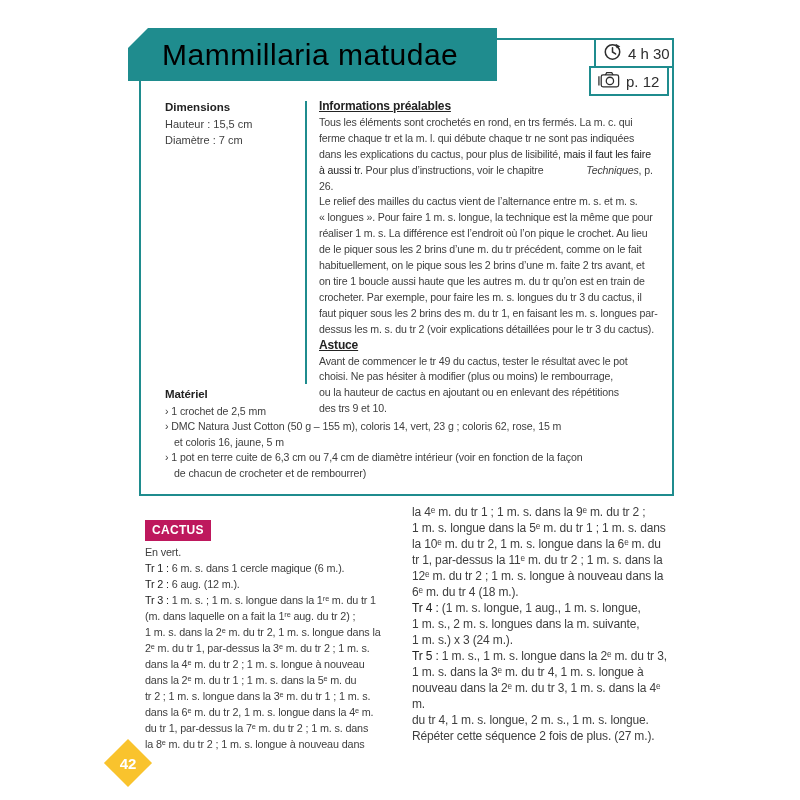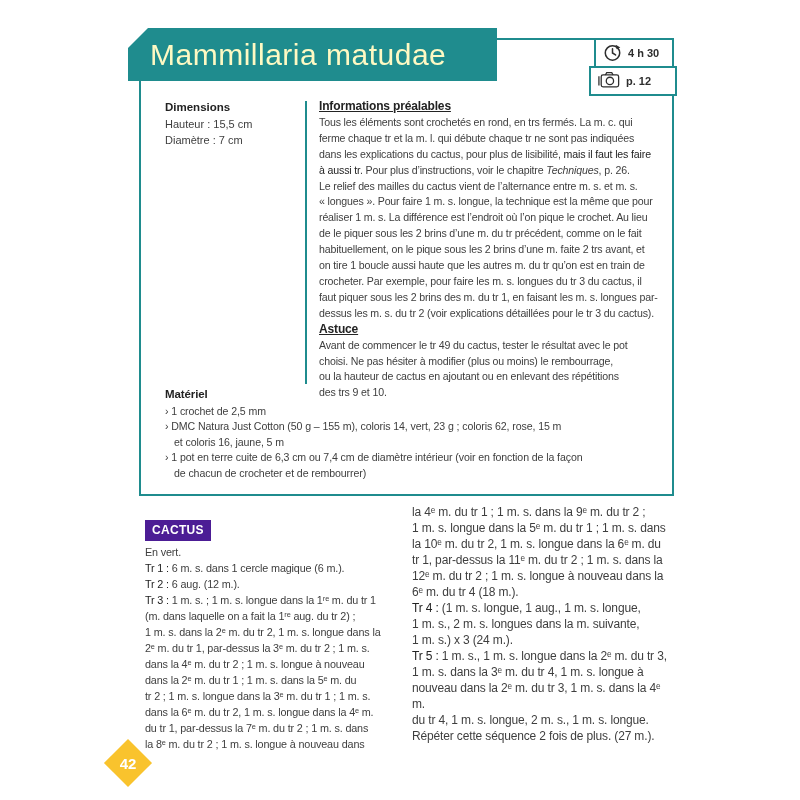--- a/index.html
+++ b/index.html
@@ -8,46 +8,46 @@
     font-family:"Liberation Sans","DejaVu Sans",sans-serif;color:#3e3e3e;
     overflow:hidden;
   }
   
   .banner{
     position:absolute;left:128px;top:28px;width:369px;height:53px;
     background:#1f8c8e;display:flex;align-items:center;
     clip-path:polygon(20px 0,100% 0,100% 100%,0 100%,0 20px);
     z-index:3;
   }
-  .banner .t{color:#fef9c3;font-size:30px;letter-spacing:.5px;margin-left:22px;white-space:nowrap;}
+  .banner .t{color:#000000;font-size:30px;letter-spacing:.5px;margin-left:34px;white-space:nowrap;}
   
   .frame{position:absolute;left:139px;top:38px;width:535px;height:458px;border:2px solid #1f8c8e;box-sizing:border-box;background:#fff;z-index:1;}
   
   .badge{position:absolute;border:2px solid #1f8c8e;background:#fff;box-sizing:border-box;
     display:flex;align-items:center;gap:6px;padding-left:7px;z-index:4;
-    font-size:11px;color:#2e2e2e;font-weight:bold;}
+    font-size:15px;color:#2e2e2e;font-weight:normal;}
   .badge.time{left:594px;top:38px;width:80px;height:30px;}
-  .badge.photo{left:589px;top:66px;width:88px;height:30px;}
+  .badge.photo{left:589px;top:66px;width:80px;height:30px;}
   .badge svg{flex:0 0 auto;}
   
   .dims{position:absolute;left:165px;top:99px;width:130px;font-size:11px;line-height:16.5px;z-index:2;}
   .h{font-weight:bold;color:#232323;font-size:11.5px;}
   .vdiv{position:absolute;left:305px;top:101px;width:2px;height:283px;background:#1f8c8e;z-index:2;}
   .info{position:absolute;left:319px;top:99px;width:348px;font-size:10.6px;line-height:15.9px;letter-spacing:-0.15px;z-index:2;}
   .info .h,.astuce-h{font-size:12px;text-decoration:underline;}
   .materiel{position:absolute;left:165px;top:387px;width:502px;font-size:10.6px;line-height:15.6px;letter-spacing:-0.1px;z-index:2;}
   .materiel .h{margin-bottom:1px;}
   
   .cactus-left{position:absolute;left:145px;top:520px;width:264px;font-size:10.8px;line-height:16px;letter-spacing:-0.15px;}
   .cactus-right{position:absolute;left:412px;top:504px;width:262px;font-size:12px;line-height:16px;letter-spacing:-0.15px;}
-  .cactus-label{display:inline-block;background:#4c1d95;color:#fff;font-weight:bold;font-size:12px;
+  .cactus-label{display:inline-block;background:#be185d;color:#fff;font-weight:bold;font-size:12px;
     padding:2px 7px 3px;margin-bottom:3px;letter-spacing:.3px;}
   
   .b{font-weight:normal;color:#232323;}
-  .i{font-style:italic;}
+  .i{font-style:italic;margin-left:40px;}
   .bu{color:#3e3e3e;}
   .ind{padding-left:9px;text-align:center;}
   
   .diamond{position:absolute;left:111px;top:746px;width:34px;height:34px;background:#f9c32d;transform:rotate(45deg);}
   .diamond .n{position:absolute;left:0;top:0;width:34px;height:34px;display:flex;align-items:center;justify-content:center;
     transform:rotate(-45deg);color:#fff;font-weight:bold;font-size:15px;}
 </style>
 </head>
 <body>
 

